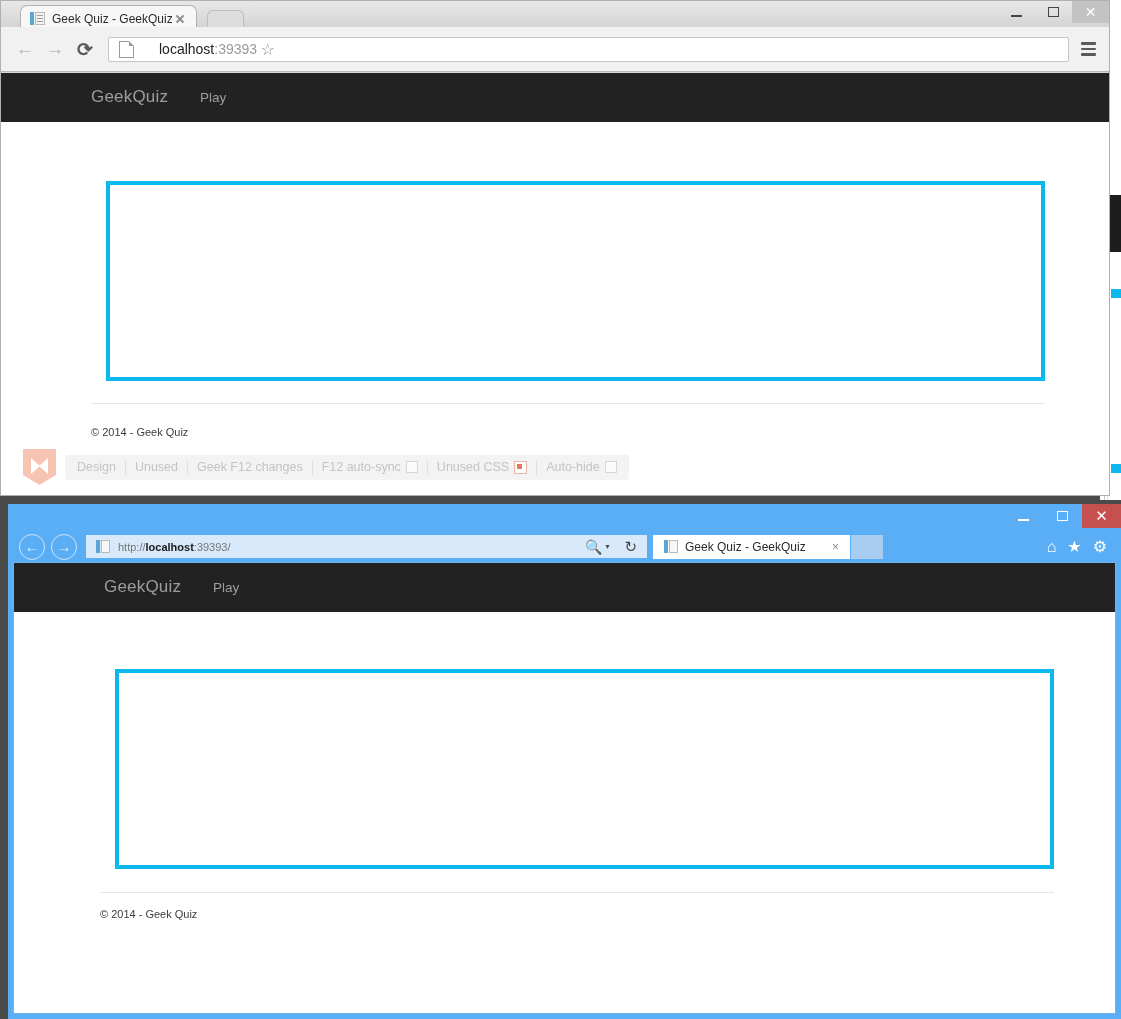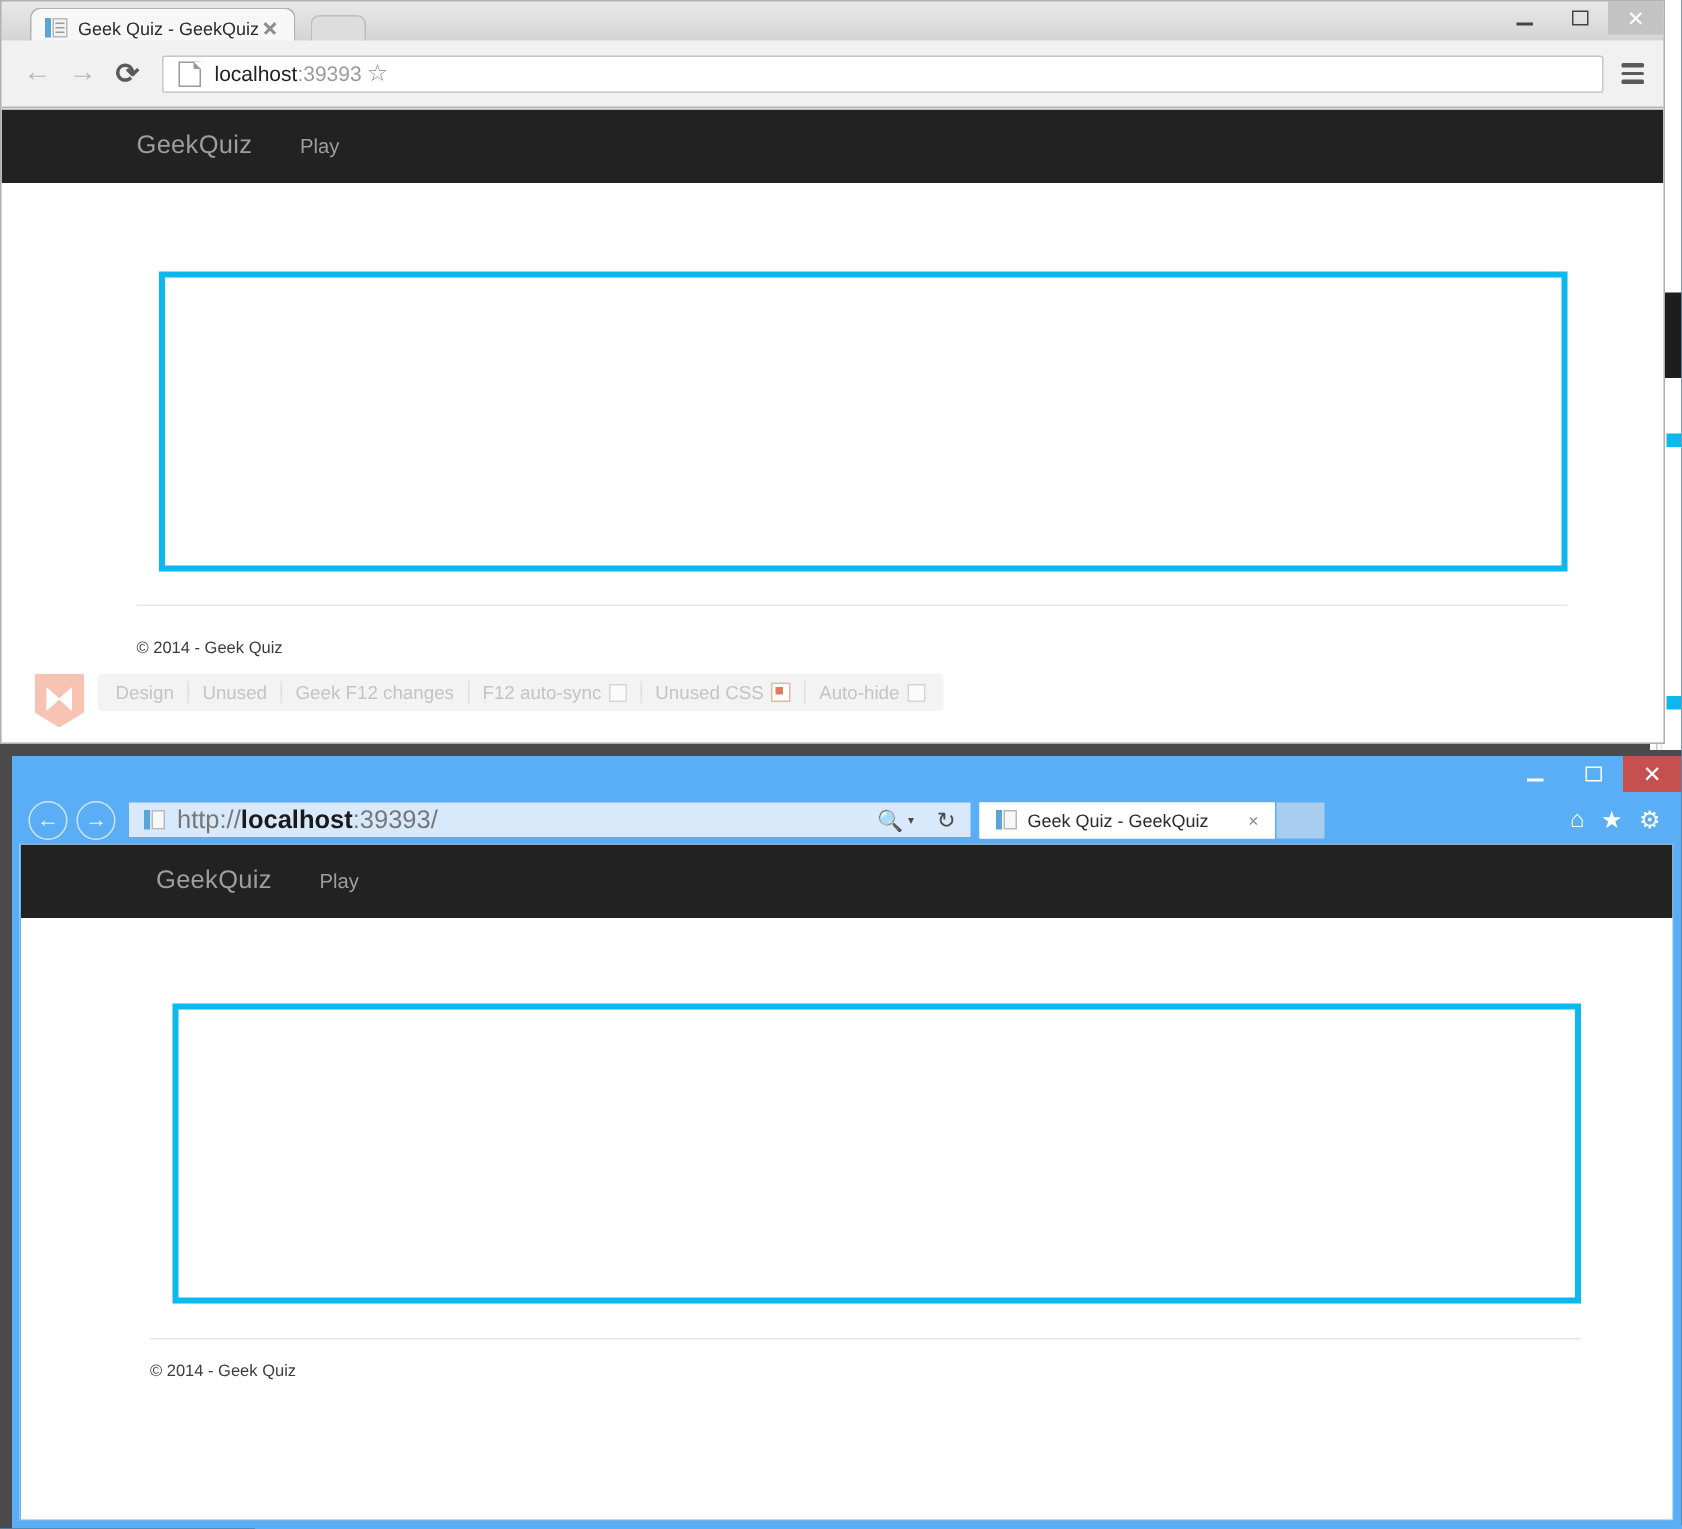--- a/index.html
+++ b/index.html
@@ -79,21 +79,21 @@
   .nav-btn.reload{color:#5a5a5a;font-size:19px;font-weight:bold;}
   .omnibox{
     flex:1 1 auto;height:25px;margin:0 6px 0 8px;background:#fff;
     border:1px solid #c6c6c6;border-radius:2px;display:flex;align-items:center;
     box-sizing:border-box;
   }
   .ob-pageicon{width:13px;height:15px;margin-left:10px;border:1px solid #9a9a9a;
     background:#fff;position:relative;flex:0 0 auto;}
   .ob-pageicon:after{content:"";position:absolute;right:-1px;top:-1px;border-width:0 5px 5px 0;
     border-style:solid;border-color:#fff #fff #9a9a9a #9a9a9a;}
-  .ob-url{font-size:14px;color:#9a9a9a;margin-left:9px;white-space:nowrap;}
+  .ob-url{font-size:14px;color:#9a9a9a;margin-left:25px;white-space:nowrap;}
   .ob-url b{color:#222;font-weight:normal;}
   .ob-star{width:21px;height:21px;margin-right:6px;flex:0 0 auto;color:#8d8d8d;font-size:16px;
     display:flex;align-items:center;justify-content:center;}
   .ob-menu{width:26px;height:26px;margin-right:8px;flex:0 0 auto;display:flex;flex-direction:column;
     justify-content:center;align-items:center;gap:3px;}
   .ob-menu i{display:block;width:15px;height:2.6px;background:#5a5a5a;border-radius:1px;}
 
   
   .page{background:#fff;position:relative;overflow:hidden;}
   .navbar{background:#222222;height:49px;position:relative;}
@@ -104,21 +104,21 @@
   .nav-link{
     position:absolute;left:199px;top:17px;font-size:13.5px;color:#9d9d9d;
   }
   .cyan-box{
     position:absolute;border:4px solid #0db8ee;background:#fff;box-sizing:border-box;
   }
   .footer-rule{position:absolute;height:1px;background:#e6e6e6;}
   .footer-text{position:absolute;font-size:11px;color:#3c3c3c;}
 
   
-  .bl-bar{position:absolute;display:flex;}
+  .bl-bar{position:absolute;display:flex;align-items:center;}
   .vs-logo{width:33px;height:36px;position:relative;flex:0 0 auto;margin-right:9px;}
   .vs-shield{
     position:absolute;left:0;top:0;width:33px;height:36px;background:#f7c4b4;
     clip-path:polygon(0 0,100% 0,100% 72%,50% 100%,0 72%);
   }
   .vs-mark{position:absolute;left:7px;top:9px;width:19px;height:17px;}
   .vs-mark:before{
     content:"";position:absolute;left:0;top:0;width:0;height:0;
     border-left:9px solid transparent;border-right:9px solid #fff;
     border-top:8px solid transparent;border-bottom:8px solid transparent;
@@ -161,21 +161,21 @@
   }
   .ie-navcircle.back{margin-left:11px;}
   .ie-navcircle.fwd{margin-left:6px;}
   .ie-addr{
     width:561px;height:23px;margin-left:9px;background:#d7e9fb;
     display:flex;align-items:center;flex:0 0 auto;
   }
   .ie-favicon{width:14px;height:15px;margin-left:10px;position:relative;flex:0 0 auto;}
   .ie-favicon .fi-a{position:absolute;left:0;top:1px;width:4px;height:13px;background:#5ba4d6;}
   .ie-favicon .fi-b{position:absolute;left:5px;top:1px;width:9px;height:13px;background:#f7f7f7;border:1px solid #b9b9b9;box-sizing:border-box;}
-  .ie-url{font-size:17px;color:#777;margin-left:8px;white-space:nowrap;}
+  .ie-url{font-size:11px;color:#777;margin-left:8px;white-space:nowrap;}
   .ie-url b{color:#1a1a1a;font-weight:bold;}
   .ie-url .tail{color:#777;}
   .ie-srch{display:flex;align-items:center;gap:3px;margin-left:auto;margin-right:9px;color:#4a4a4a;font-size:14px;}
   .ie-srch .caret{font-size:8px;}
   .ie-refresh{margin-left:6px;font-size:15px;color:#4a4a4a;}
   .ie-tab{
     width:197px;height:24px;background:#fff;margin-left:6px;display:flex;align-items:center;
     flex:0 0 auto;box-sizing:border-box;border:1px solid #fff;
   }
   .ie-tab-title{font-size:12px;color:#2b2b2b;margin-left:7px;white-space:nowrap;overflow:hidden;flex:1 1 auto;}

